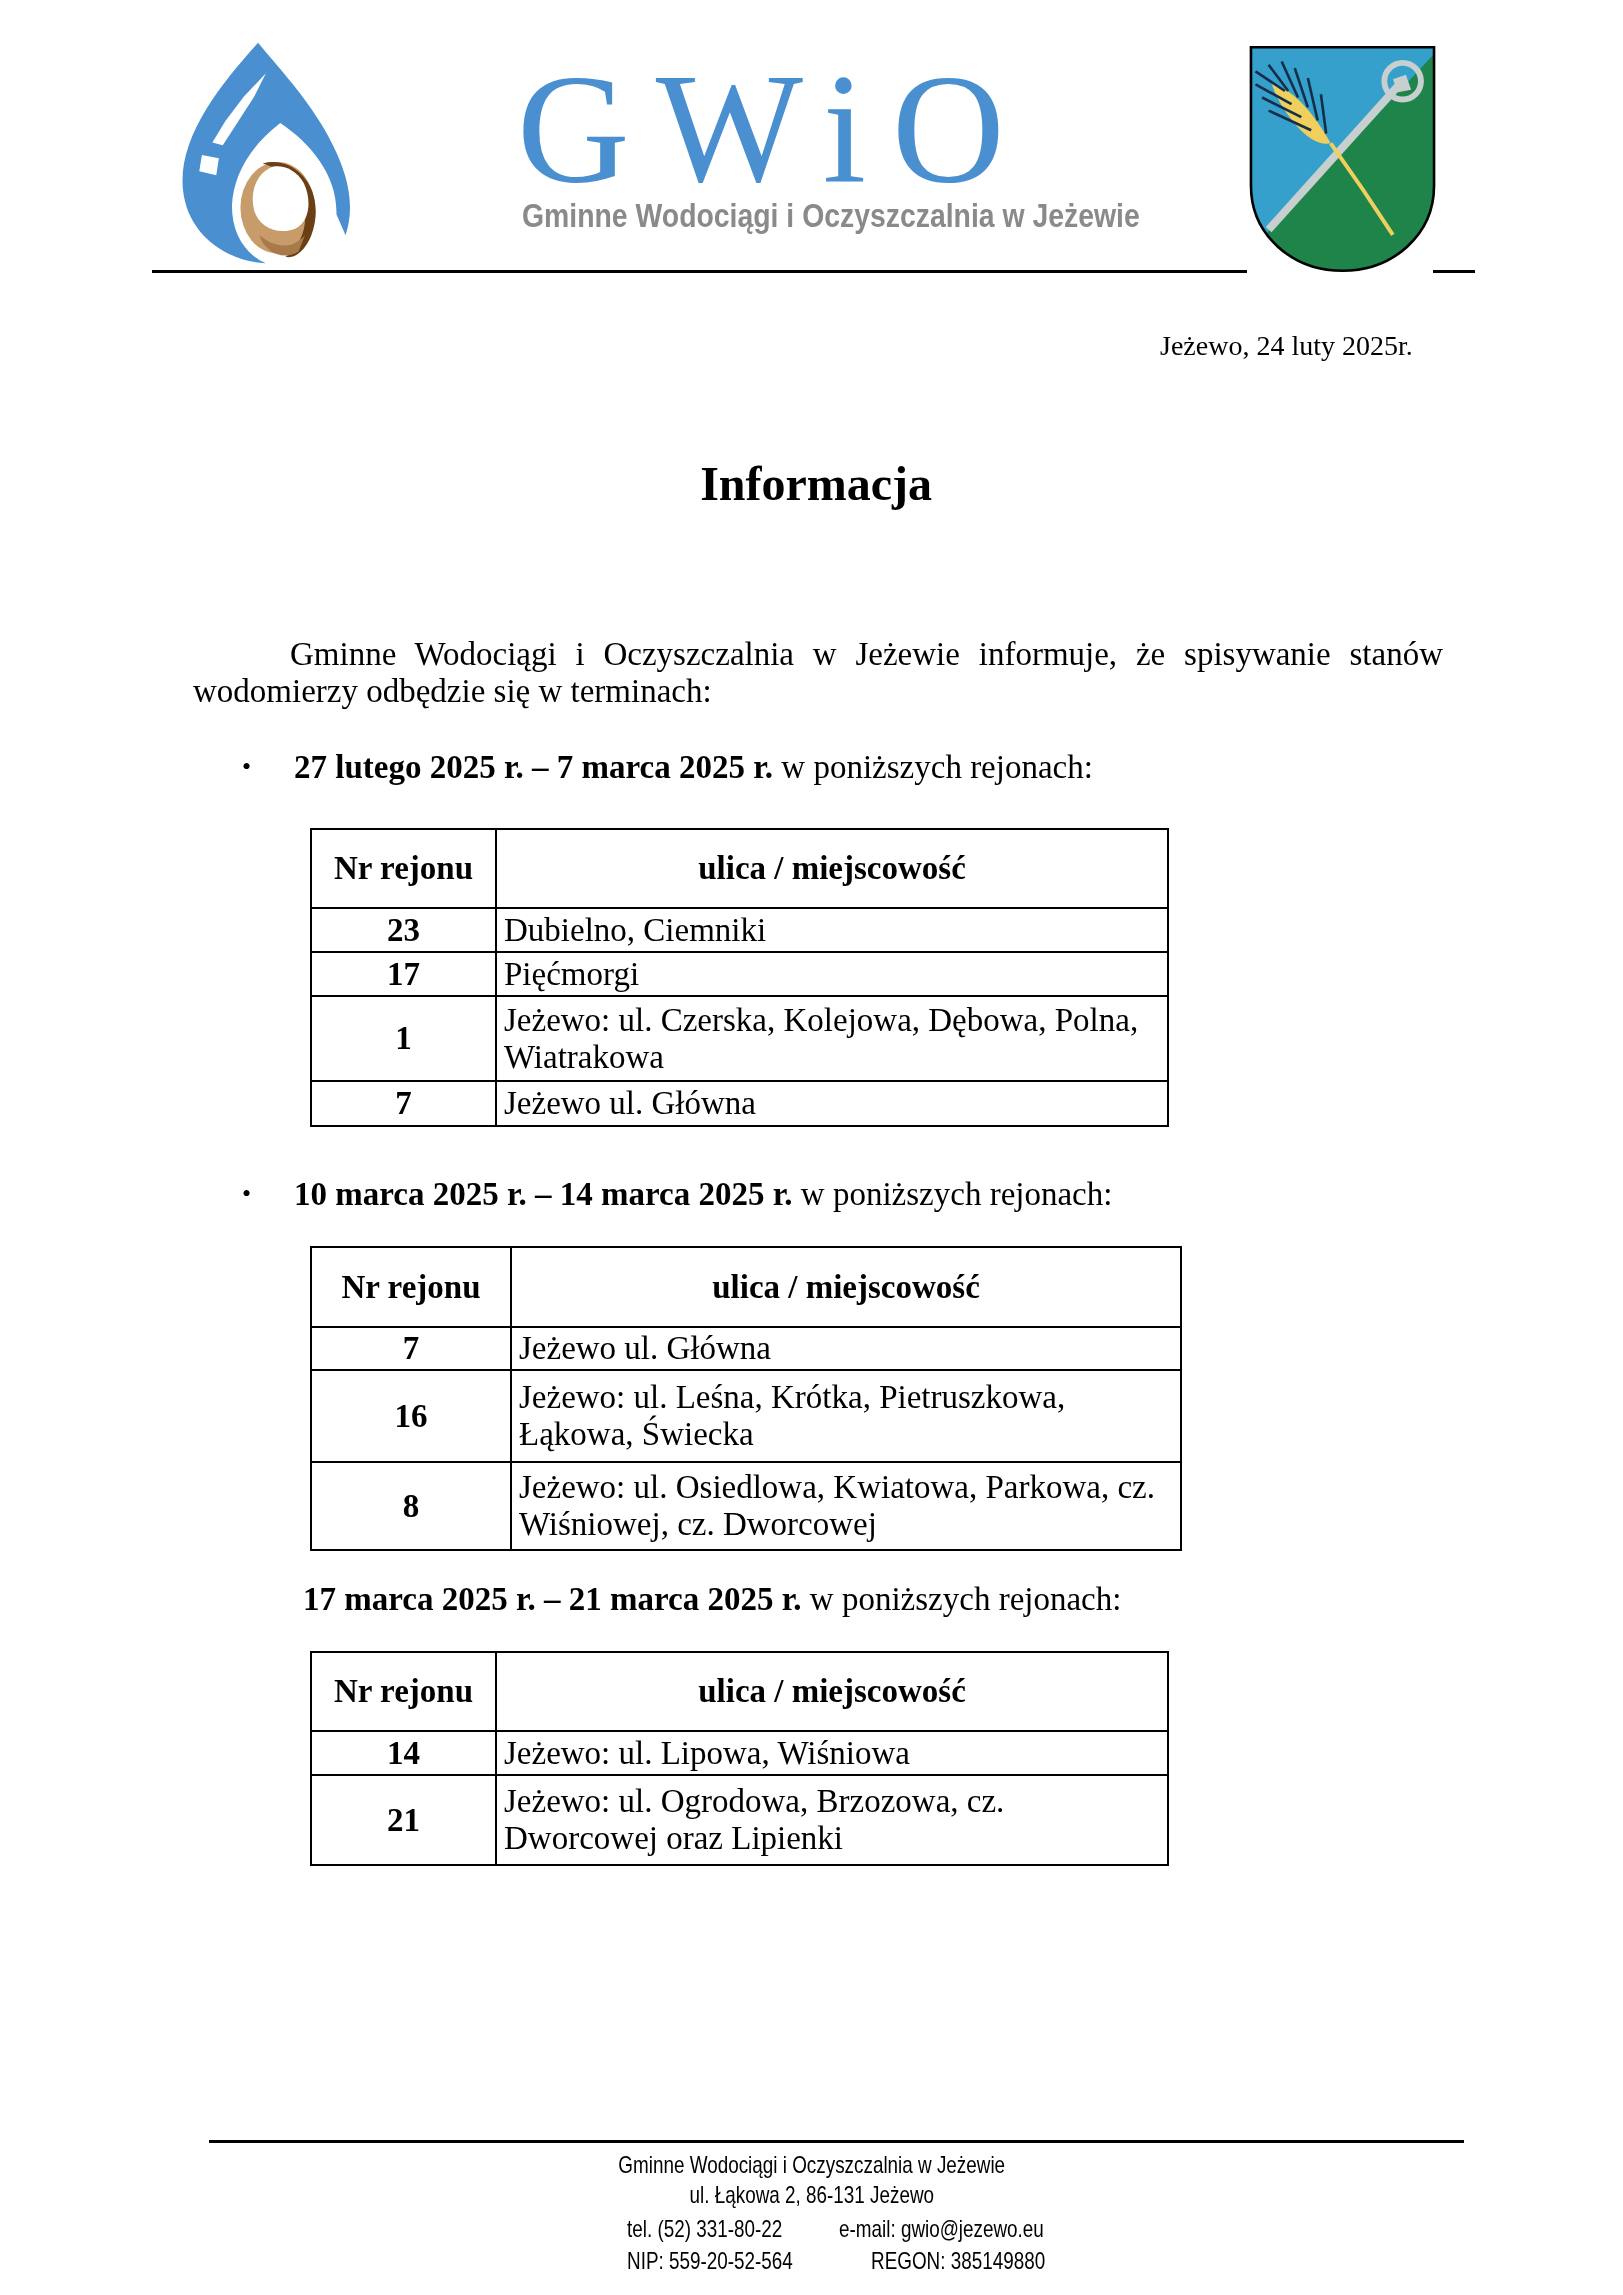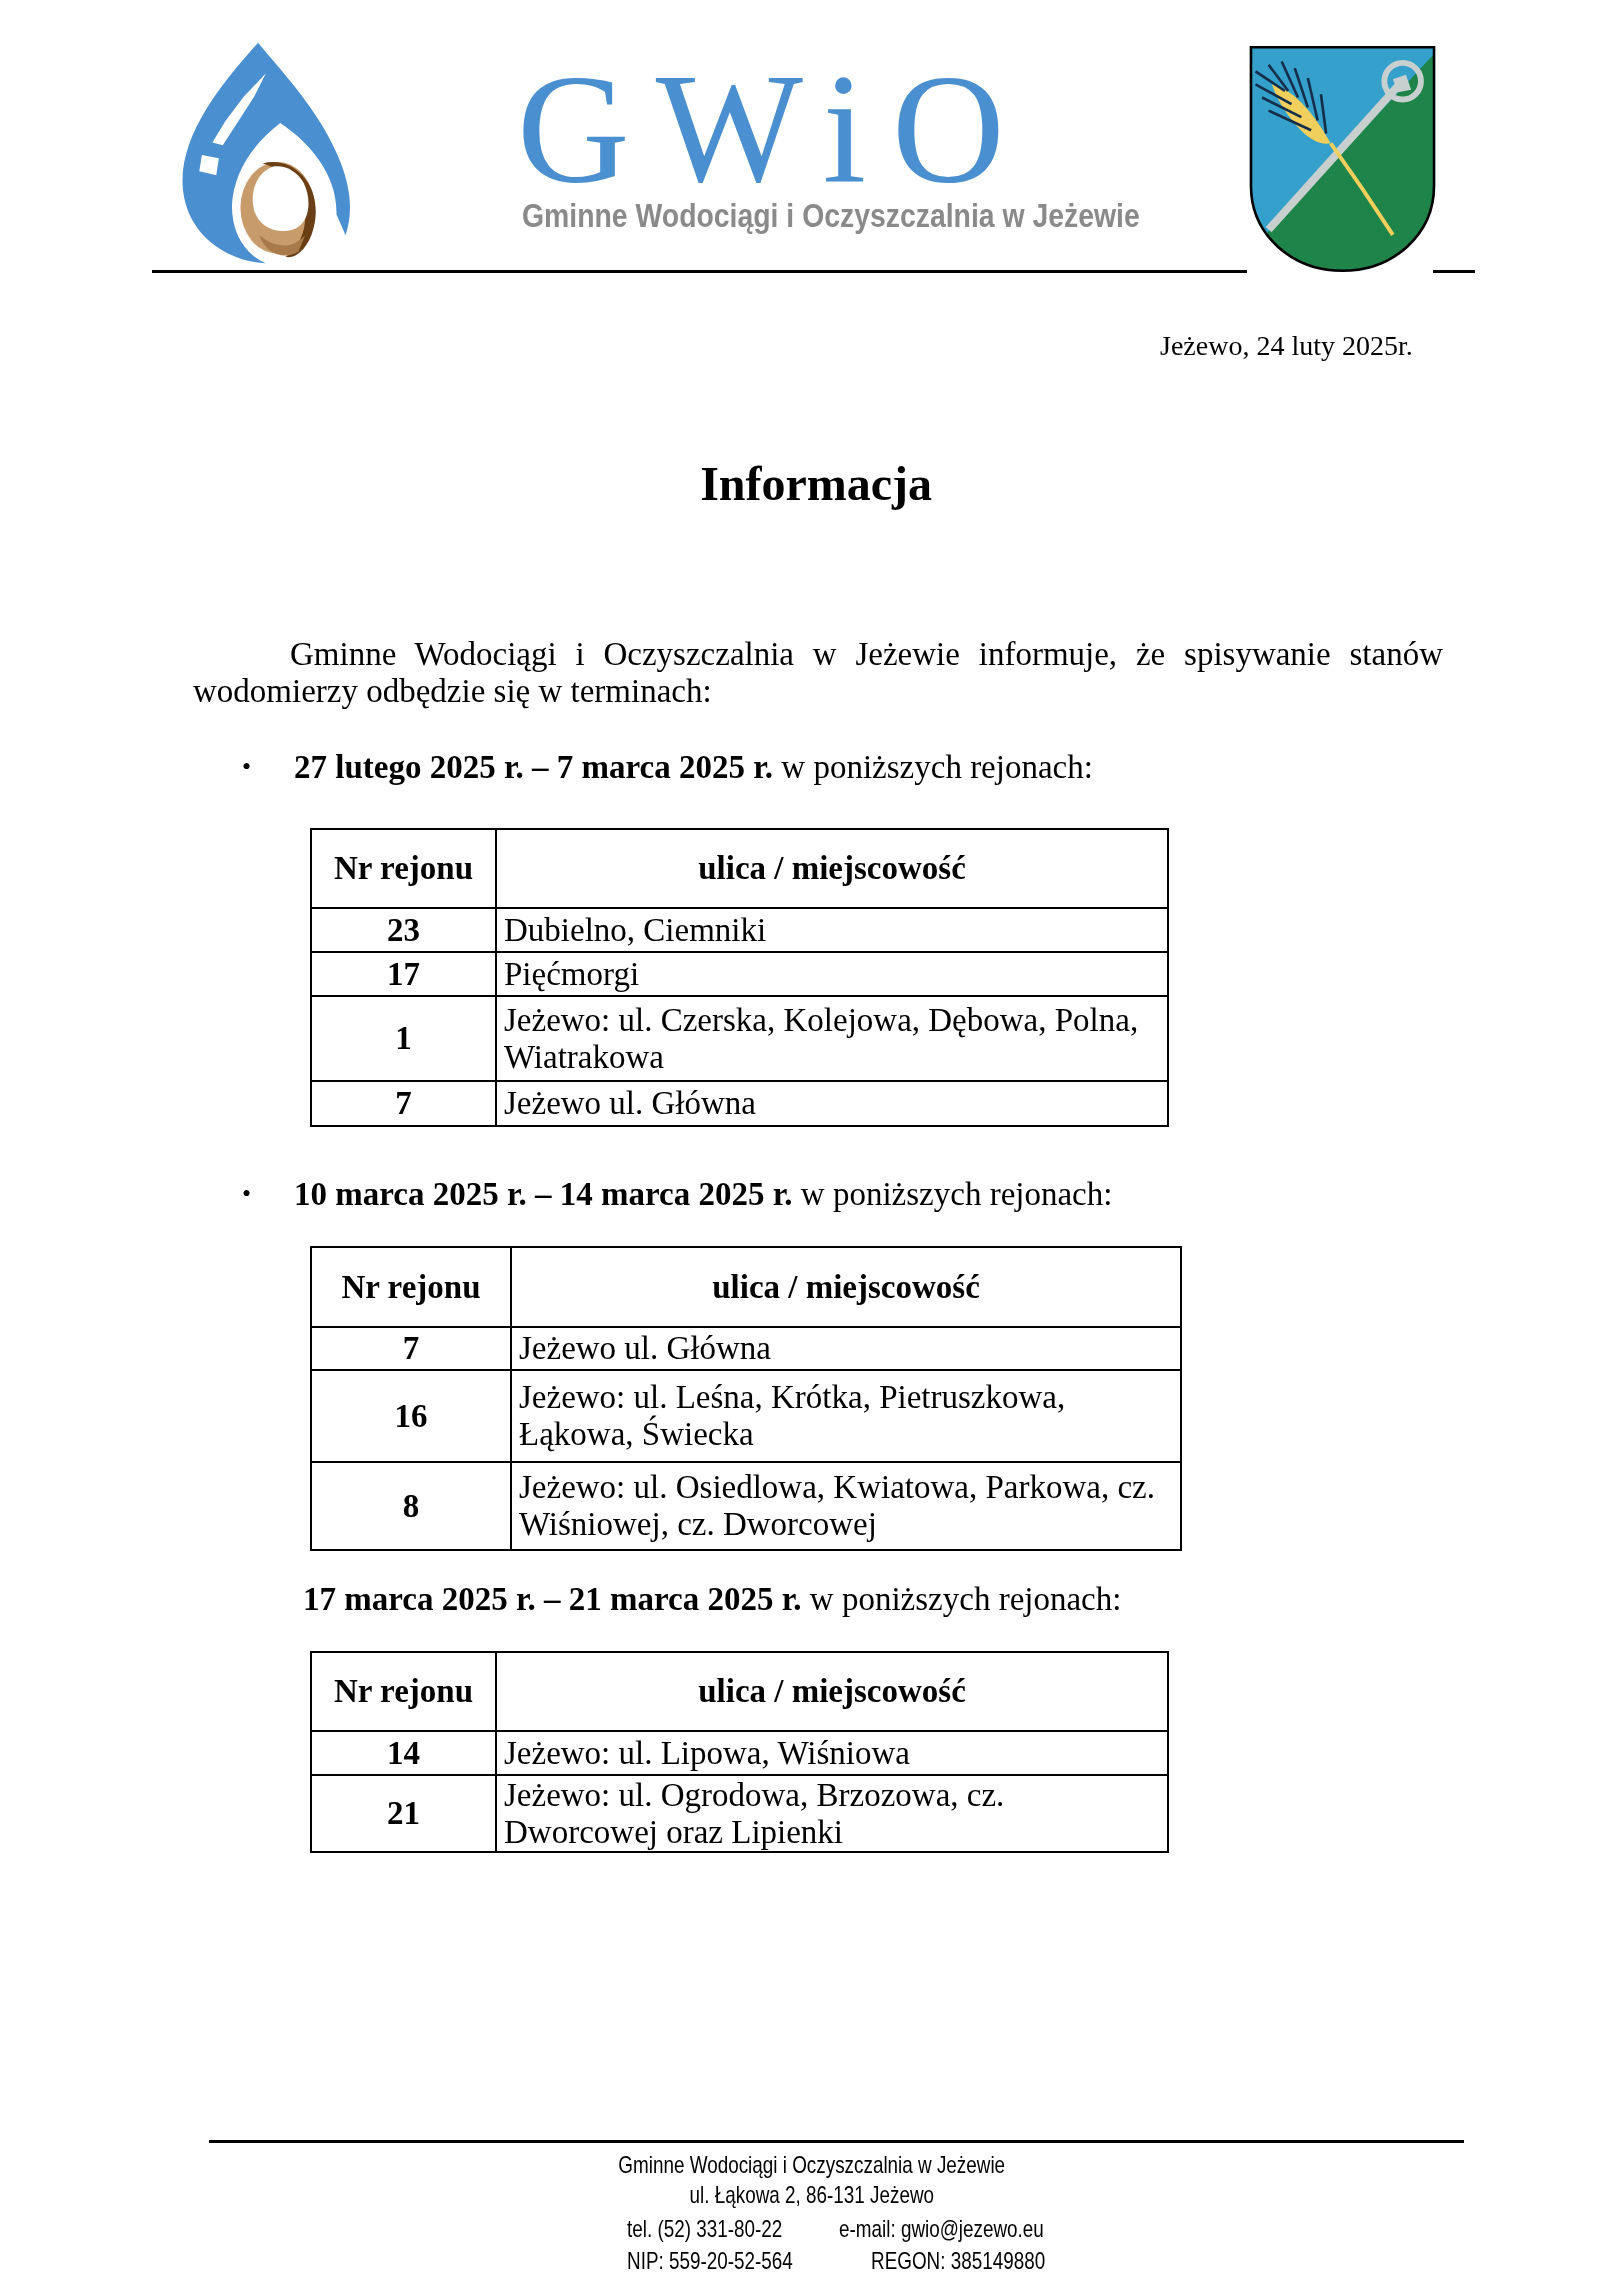--- a/index.html
+++ b/index.html
@@ -156,21 +156,21 @@
     </colgroup>
   <tbody>
       <tr style="height:79px">
     <th>Nr rejonu</th>
     <th>ulica / miejscowość</th>
   </tr>
   <tr style="height:44px">
     <td class="num">14</td>
     <td class="place">Jeżewo: ul. Lipowa, Wiśniowa</td>
   </tr>
-  <tr style="height:77px">
+  <tr style="height:90px">
     <td class="num">21</td>
     <td class="place">Jeżewo: ul. Ogrodowa, Brzozowa, cz. Dworcowej oraz Lipienki</td>
   </tr>
 </tbody>
   </table>
 
 <div class="footer-line"></div>
 <div class="foot-c" style="top:2152px;"><span>Gminne Wodociągi i Oczyszczalnia w Jeżewie</span></div>
 <div class="foot-c" style="top:2182px;"><span>ul. Łąkowa 2, 86-131 Jeżewo</span></div>
 <div class="foot" style="left:627px;top:2216px;">tel. (52) 331-80-22</div>

